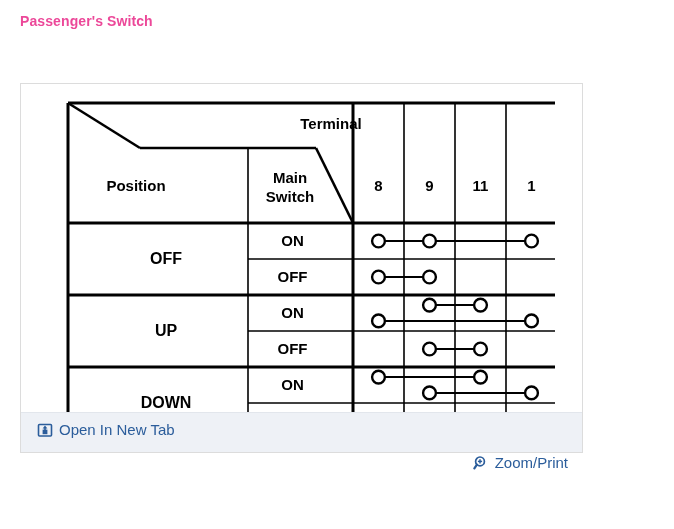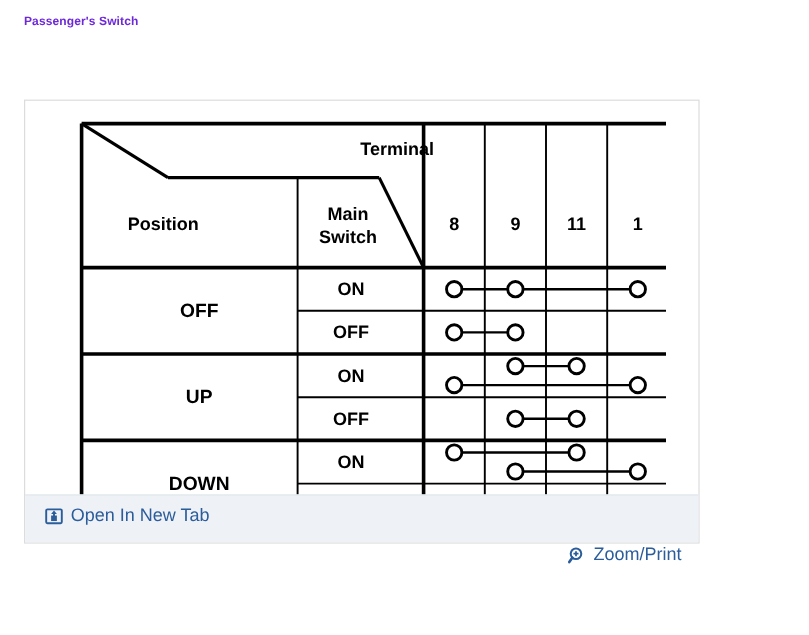--- a/index.html
+++ b/index.html
@@ -14,23 +14,23 @@
   body {
     font-family: "Liberation Sans", sans-serif;
     -webkit-font-smoothing: antialiased;
   }
 
   
   #page-title {
     position: absolute;
     left: 20px;
     top: 13px;
-    font-size: 10px;
+    font-size: 14px;
     font-weight: bold;
-    color: #6d28d9;
+    color: #ec4899;
     letter-spacing: 0.1px;
     white-space: nowrap;
   }
 
   
   #panel {
     position: absolute;
     left: 20px;
     top: 83px;
     width: 563px;

